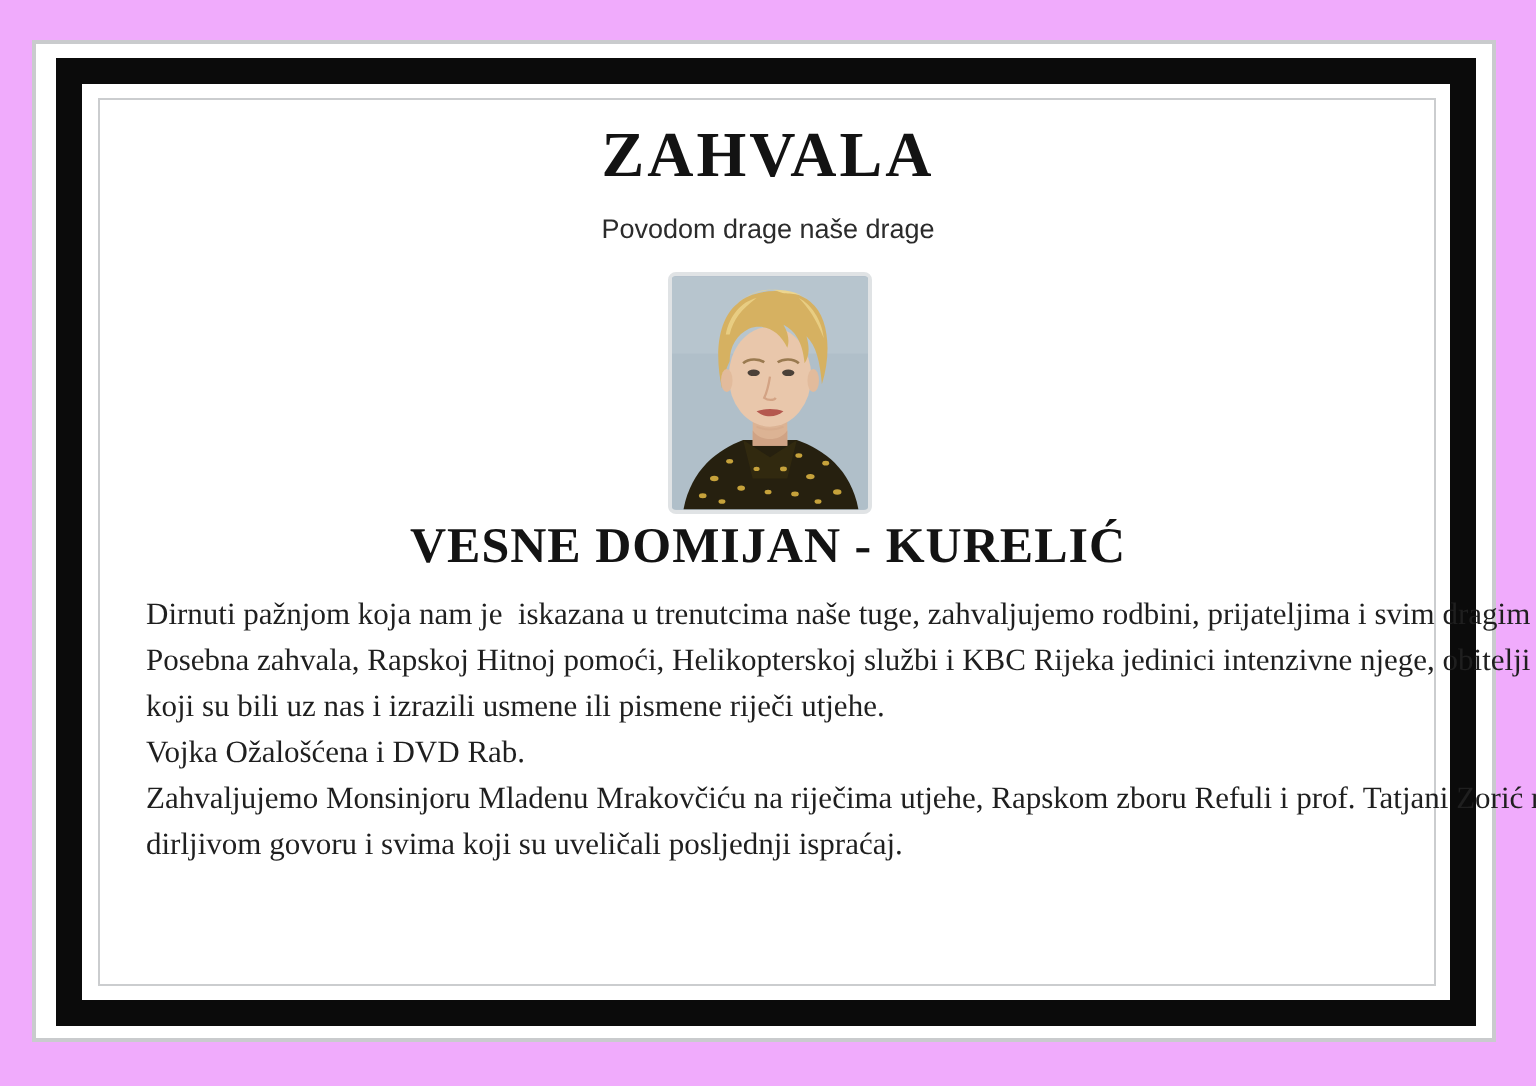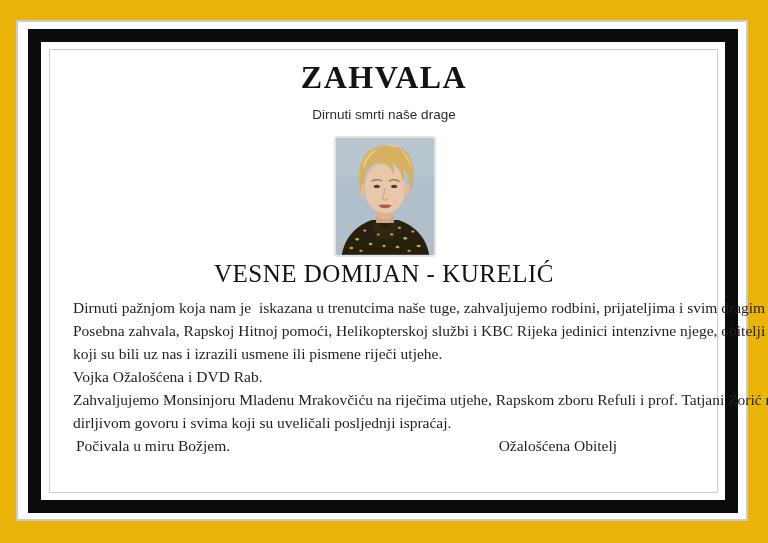--- a/index.html
+++ b/index.html
@@ -1,21 +1,21 @@
 <!DOCTYPE html>
 <html><head>
 <meta charset="utf-8">
 <style>
   * { margin: 0; padding: 0; box-sizing: border-box; }
   html, body { background: #ffffff; }
   .page {
     position: relative;
     width: 768px;
     height: 543px;
-    background: #eab308;
+    background: #f0abfc;
     font-family: "Liberation Serif", serif;
     color: #1f1f1f;
     overflow: hidden;
   }
   
   .outer-border {
     position: absolute;
     left: 16px; top: 20px;
     width: 732px; height: 501px;
     border: 2px solid #c9cbcd;
@@ -63,21 +63,21 @@
     overflow: hidden;
     border: 2px solid #e0e3e5;
     background: #b5c2cc;
   }
   .photo svg { display: block; width: 100%; height: 100%; }
   .deceased-name {
     position: absolute;
     left: 0; right: 0; top: 260px;
     text-align: center;
     font-family: "Liberation Serif", serif;
-    font-weight: normal;
+    font-weight: bold;
     font-size: 25px;
     letter-spacing: 0.5px;
     color: #131313;
   }
   .body-text {
     position: absolute;
     left: 73px; top: 296px;
     width: 642px;
     font-size: 15.5px;
     color: #1f1f1f;
@@ -98,21 +98,21 @@
 <body>
 
 <div class="page">
 
   <div class="outer-border"></div>
   <div class="black-frame"></div>
   <div class="inner-border"></div>
 
   <div class="title">ZAHVALA</div>
 
-  <div class="subtitle">Dirnuti smrti naše drage</div>
+  <div class="subtitle">Povodom drage naše drage</div>
 
   <div class="photo" title="portrait-photo-of-deceased">
     <svg viewBox="0 0 102 121" xmlns="http://www.w3.org/2000/svg">
 
       <rect x="0" y="0" width="102" height="121" fill="#b0bfc9"></rect>
       <rect x="0" y="0" width="102" height="40" fill="#b7c5ce"></rect>
 
       <path d="M6,121 C10,100 24,90 37,85 L65,85 C79,90 93,100 97,121 Z" fill="#26200f"></path>
       <path d="M37,85 L51,94 L65,85 L60,105 L42,105 Z" fill="#31290f"></path>
       <g fill="#c6a23b">
@@ -164,19 +164,15 @@
 
   <div class="deceased-name">VESNE DOMIJAN - KURELIĆ</div>
 
   <div class="body-text">
     <div class="body-line">Dirnuti pažnjom koja nam je  iskazana u trenutcima naše tuge, zahvaljujemo rodbini, prijateljima i svim dragim ljudima</div>
     <div class="body-line">Posebna zahvala, Rapskoj Hitnoj pomoći, Helikopterskoj službi i KBC Rijeka jedinici intenzivne njege, obitelji</div>
     <div class="body-line">koji su bili uz nas i izrazili usmene ili pismene riječi utjehe.</div>
     <div class="body-line">Vojka Ožalošćena i DVD Rab.</div>
     <div class="body-line">Zahvaljujemo Monsinjoru Mladenu Mrakovčiću na riječima utjehe, Rapskom zboru Refuli i prof. Tatjani Zorić na</div>
     <div class="body-line">dirljivom govoru i svima koji su uveličali posljednji ispraćaj.</div>
-    <div class="closing-row">
-      <span class="closing-left">Počivala u miru Božjem.</span>
-      <span class="closing-right">Ožalošćena Obitelj</span>
-    </div>
   </div>
 
 </div>
 
 </body></html>

